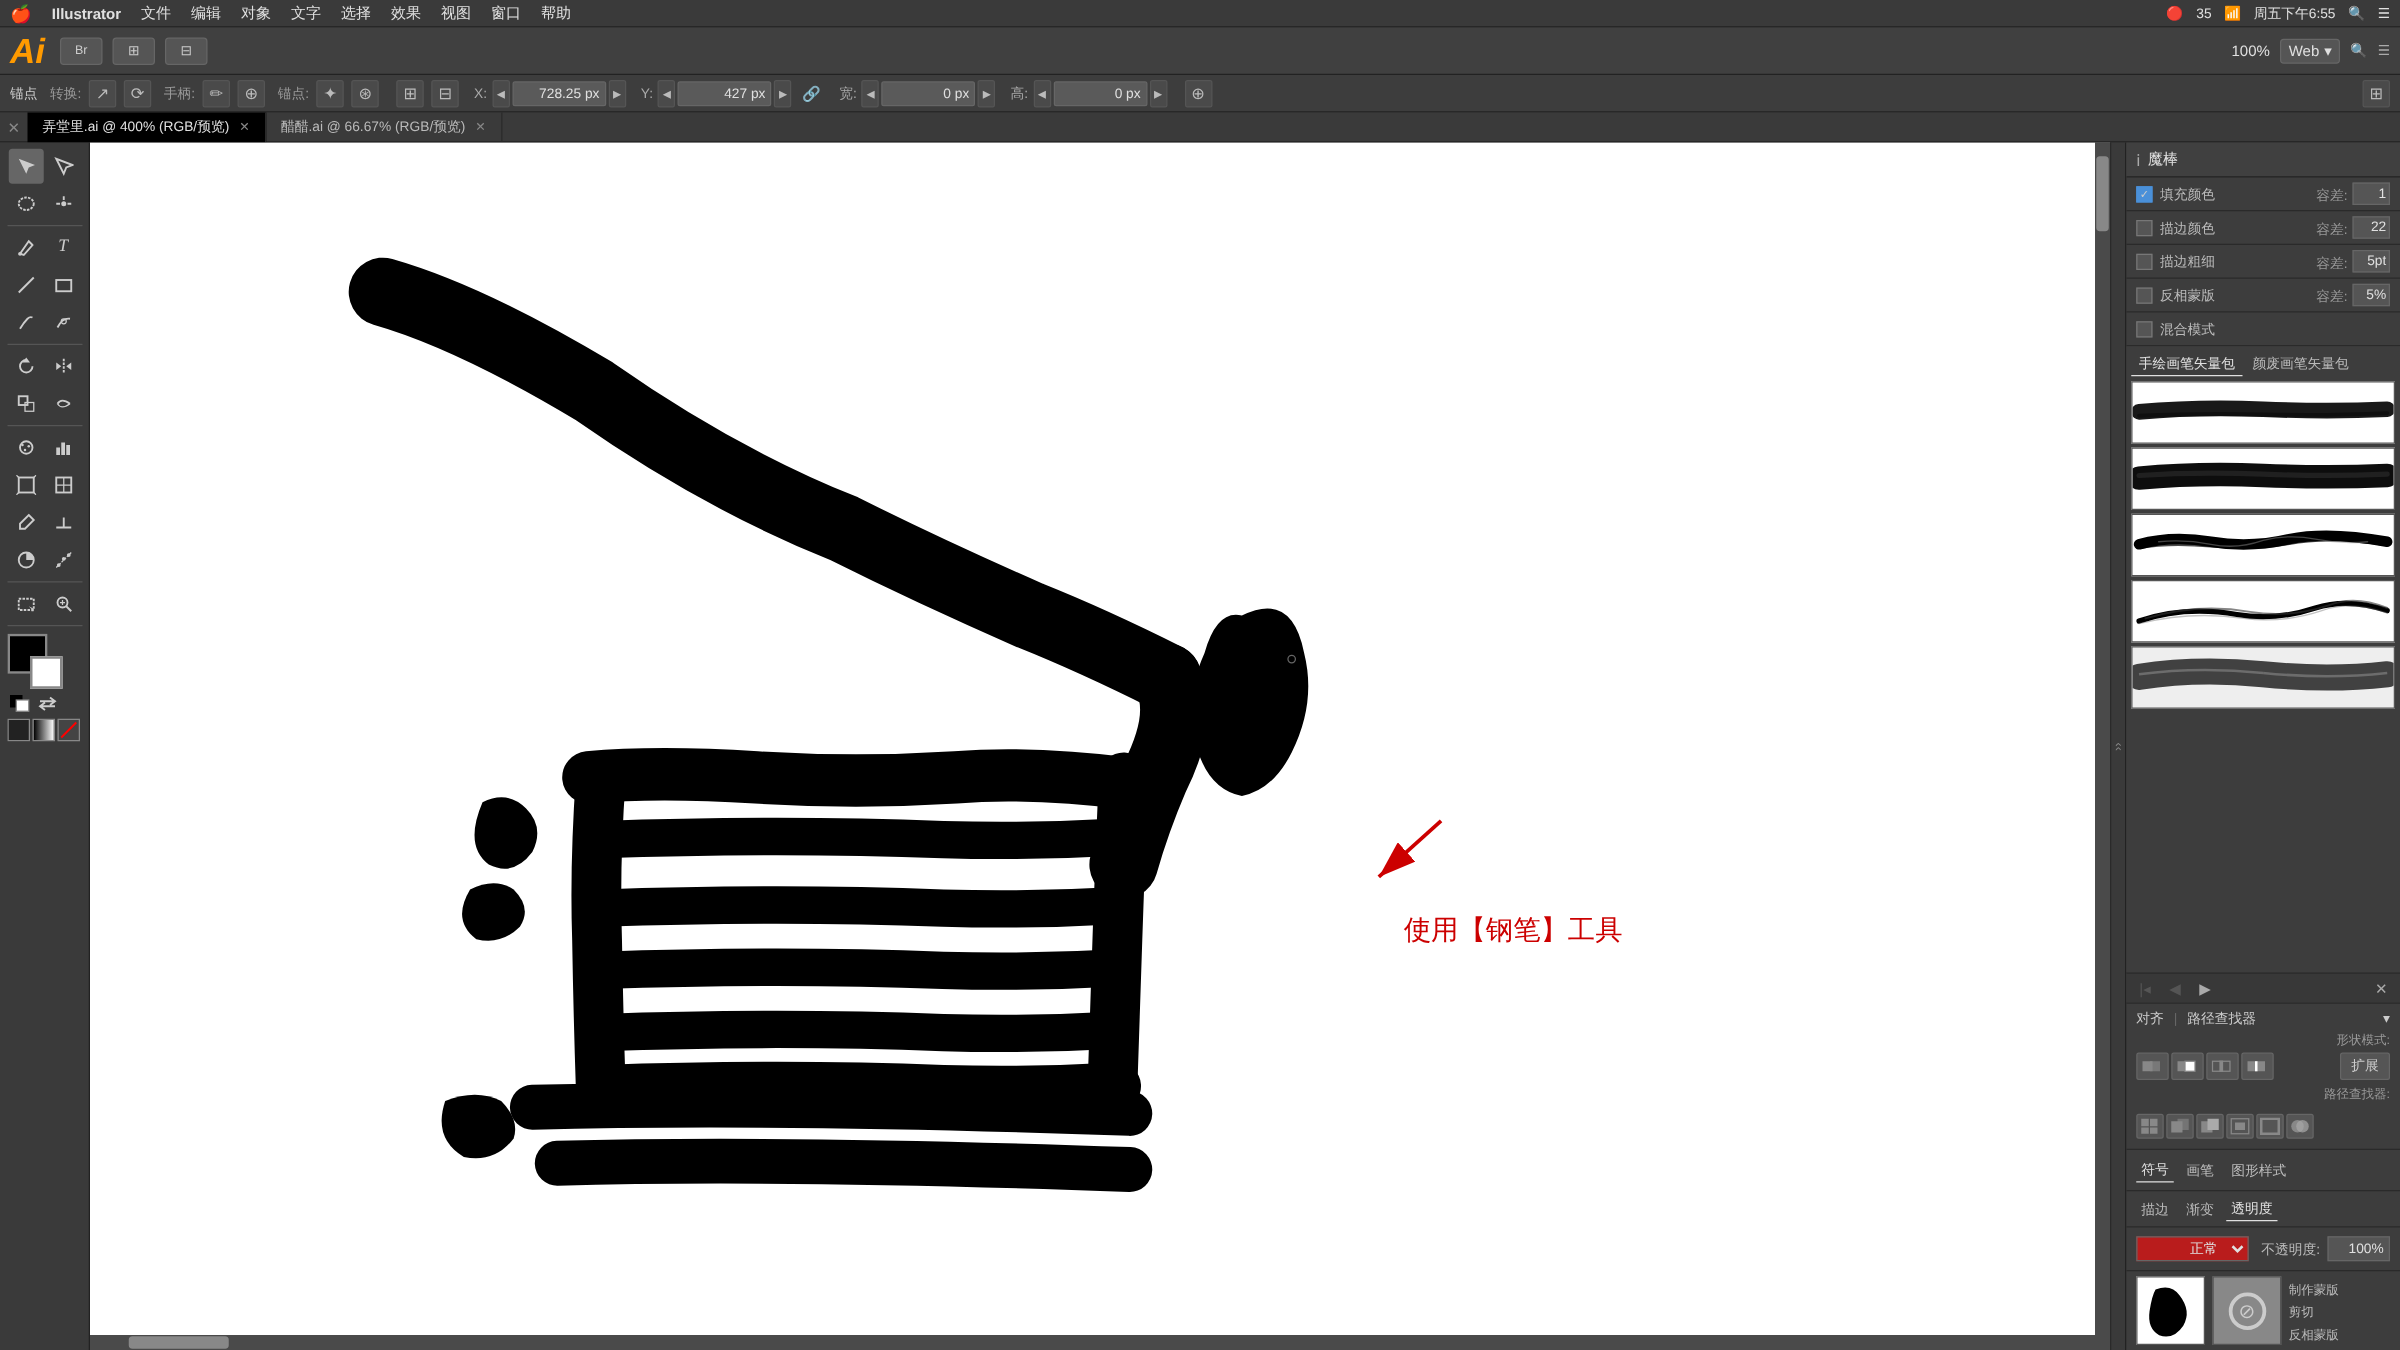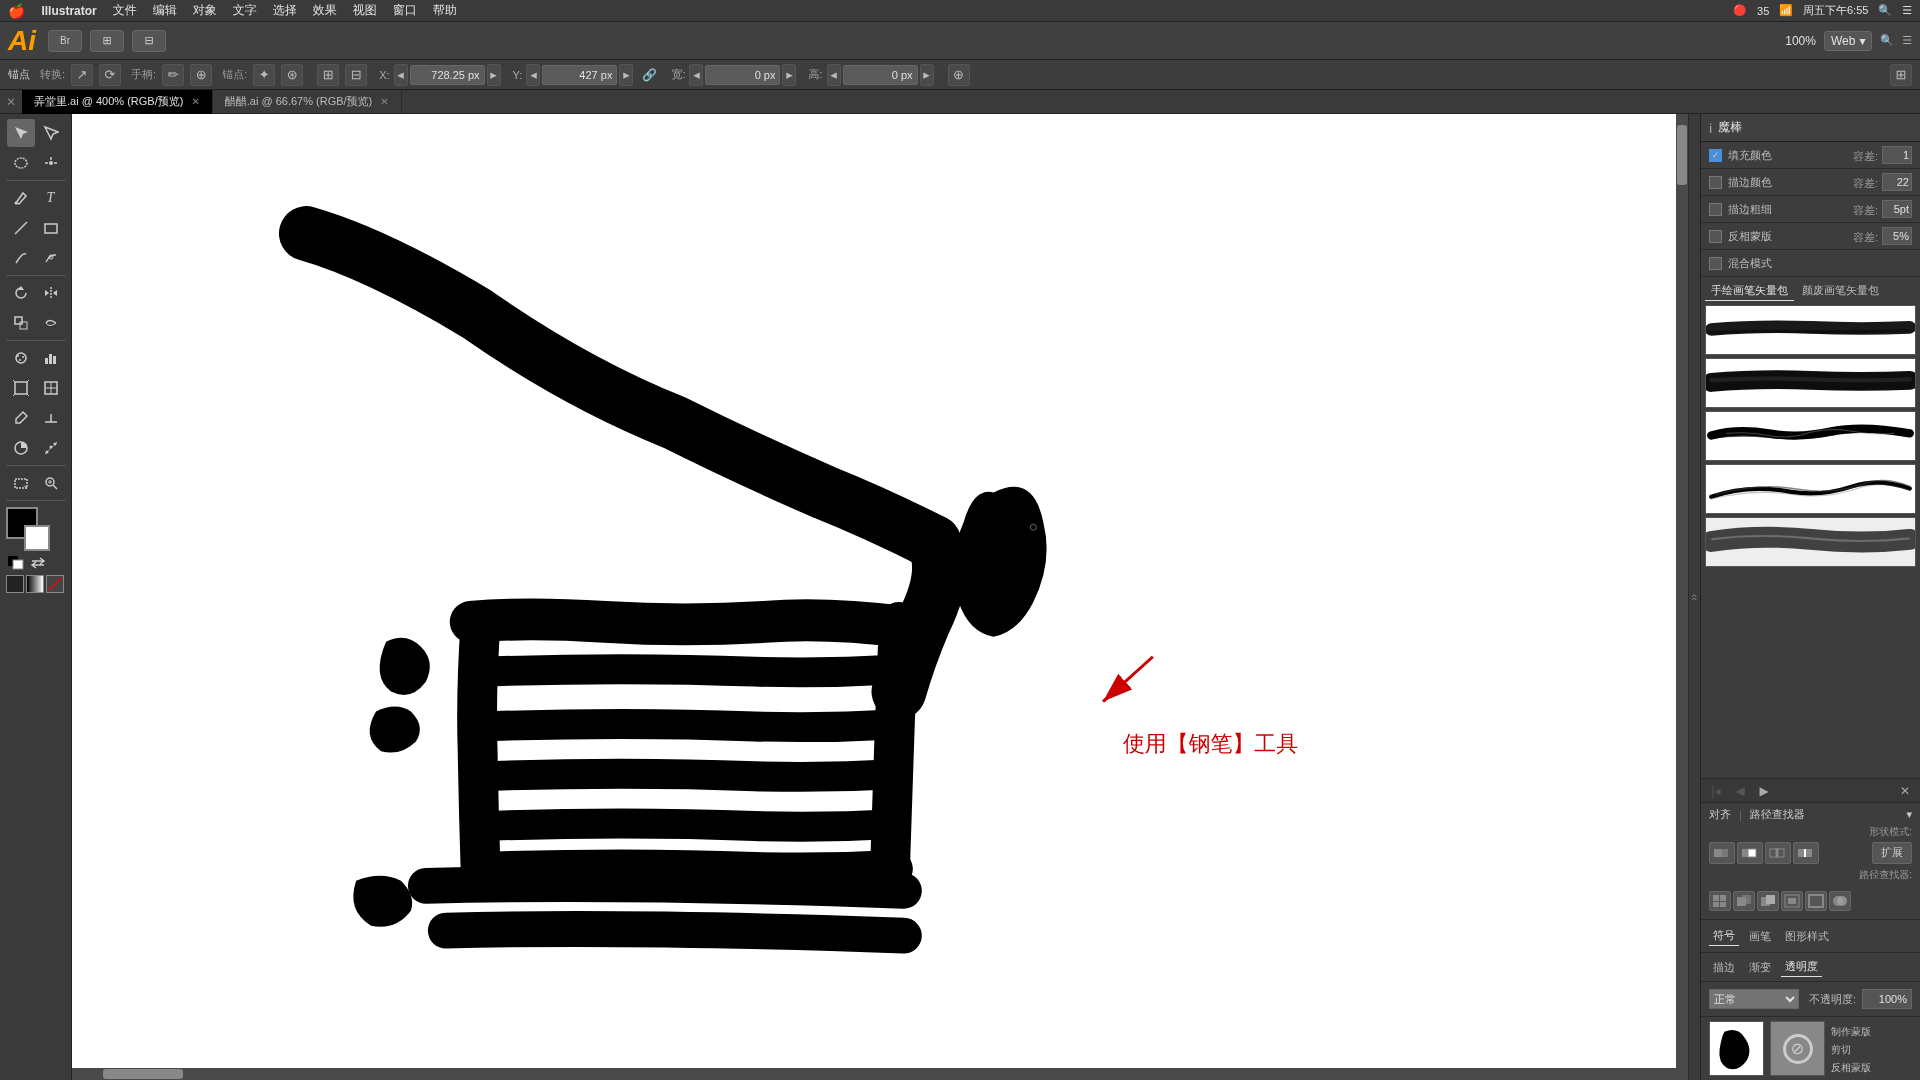--- a/index.html
+++ b/index.html
@@ -226,22 +226,22 @@
     .symbol-tab.active { color: #e0e0e0; border-bottom: 1px solid #e0e0e0; }
 
     
     .blend-section {
       border-top: 1px solid #2a2a2a; padding: 4px 8px;
     }
     .blend-row {
       display: flex; align-items: center; gap: 6px; height: 26px;
     }
     .blend-select {
-      width: 90px; height: 20px; background: #737373; border: 1px solid #666;
-      color: #e0e0e0; font-size: 11px; cursor: pointer;
+      width: 90px; height: 20px; background: #b91c1c; border: 1px solid #666;
+      color: #e0e0e0; font-size: 11px; cursor: pointer; padding-left: 38px;
     }
     .opacity-label { font-size: 11px; color: #bbb; margin-left: auto; }
     .opacity-input {
       width: 50px; height: 20px; background: #555; border: 1px solid #666;
       color: #e0e0e0; font-size: 11px; text-align: right; padding: 0 4px;
     }
 
     
     .thumb-section {
       border-top: 1px solid #2a2a2a; padding: 4px 8px;

